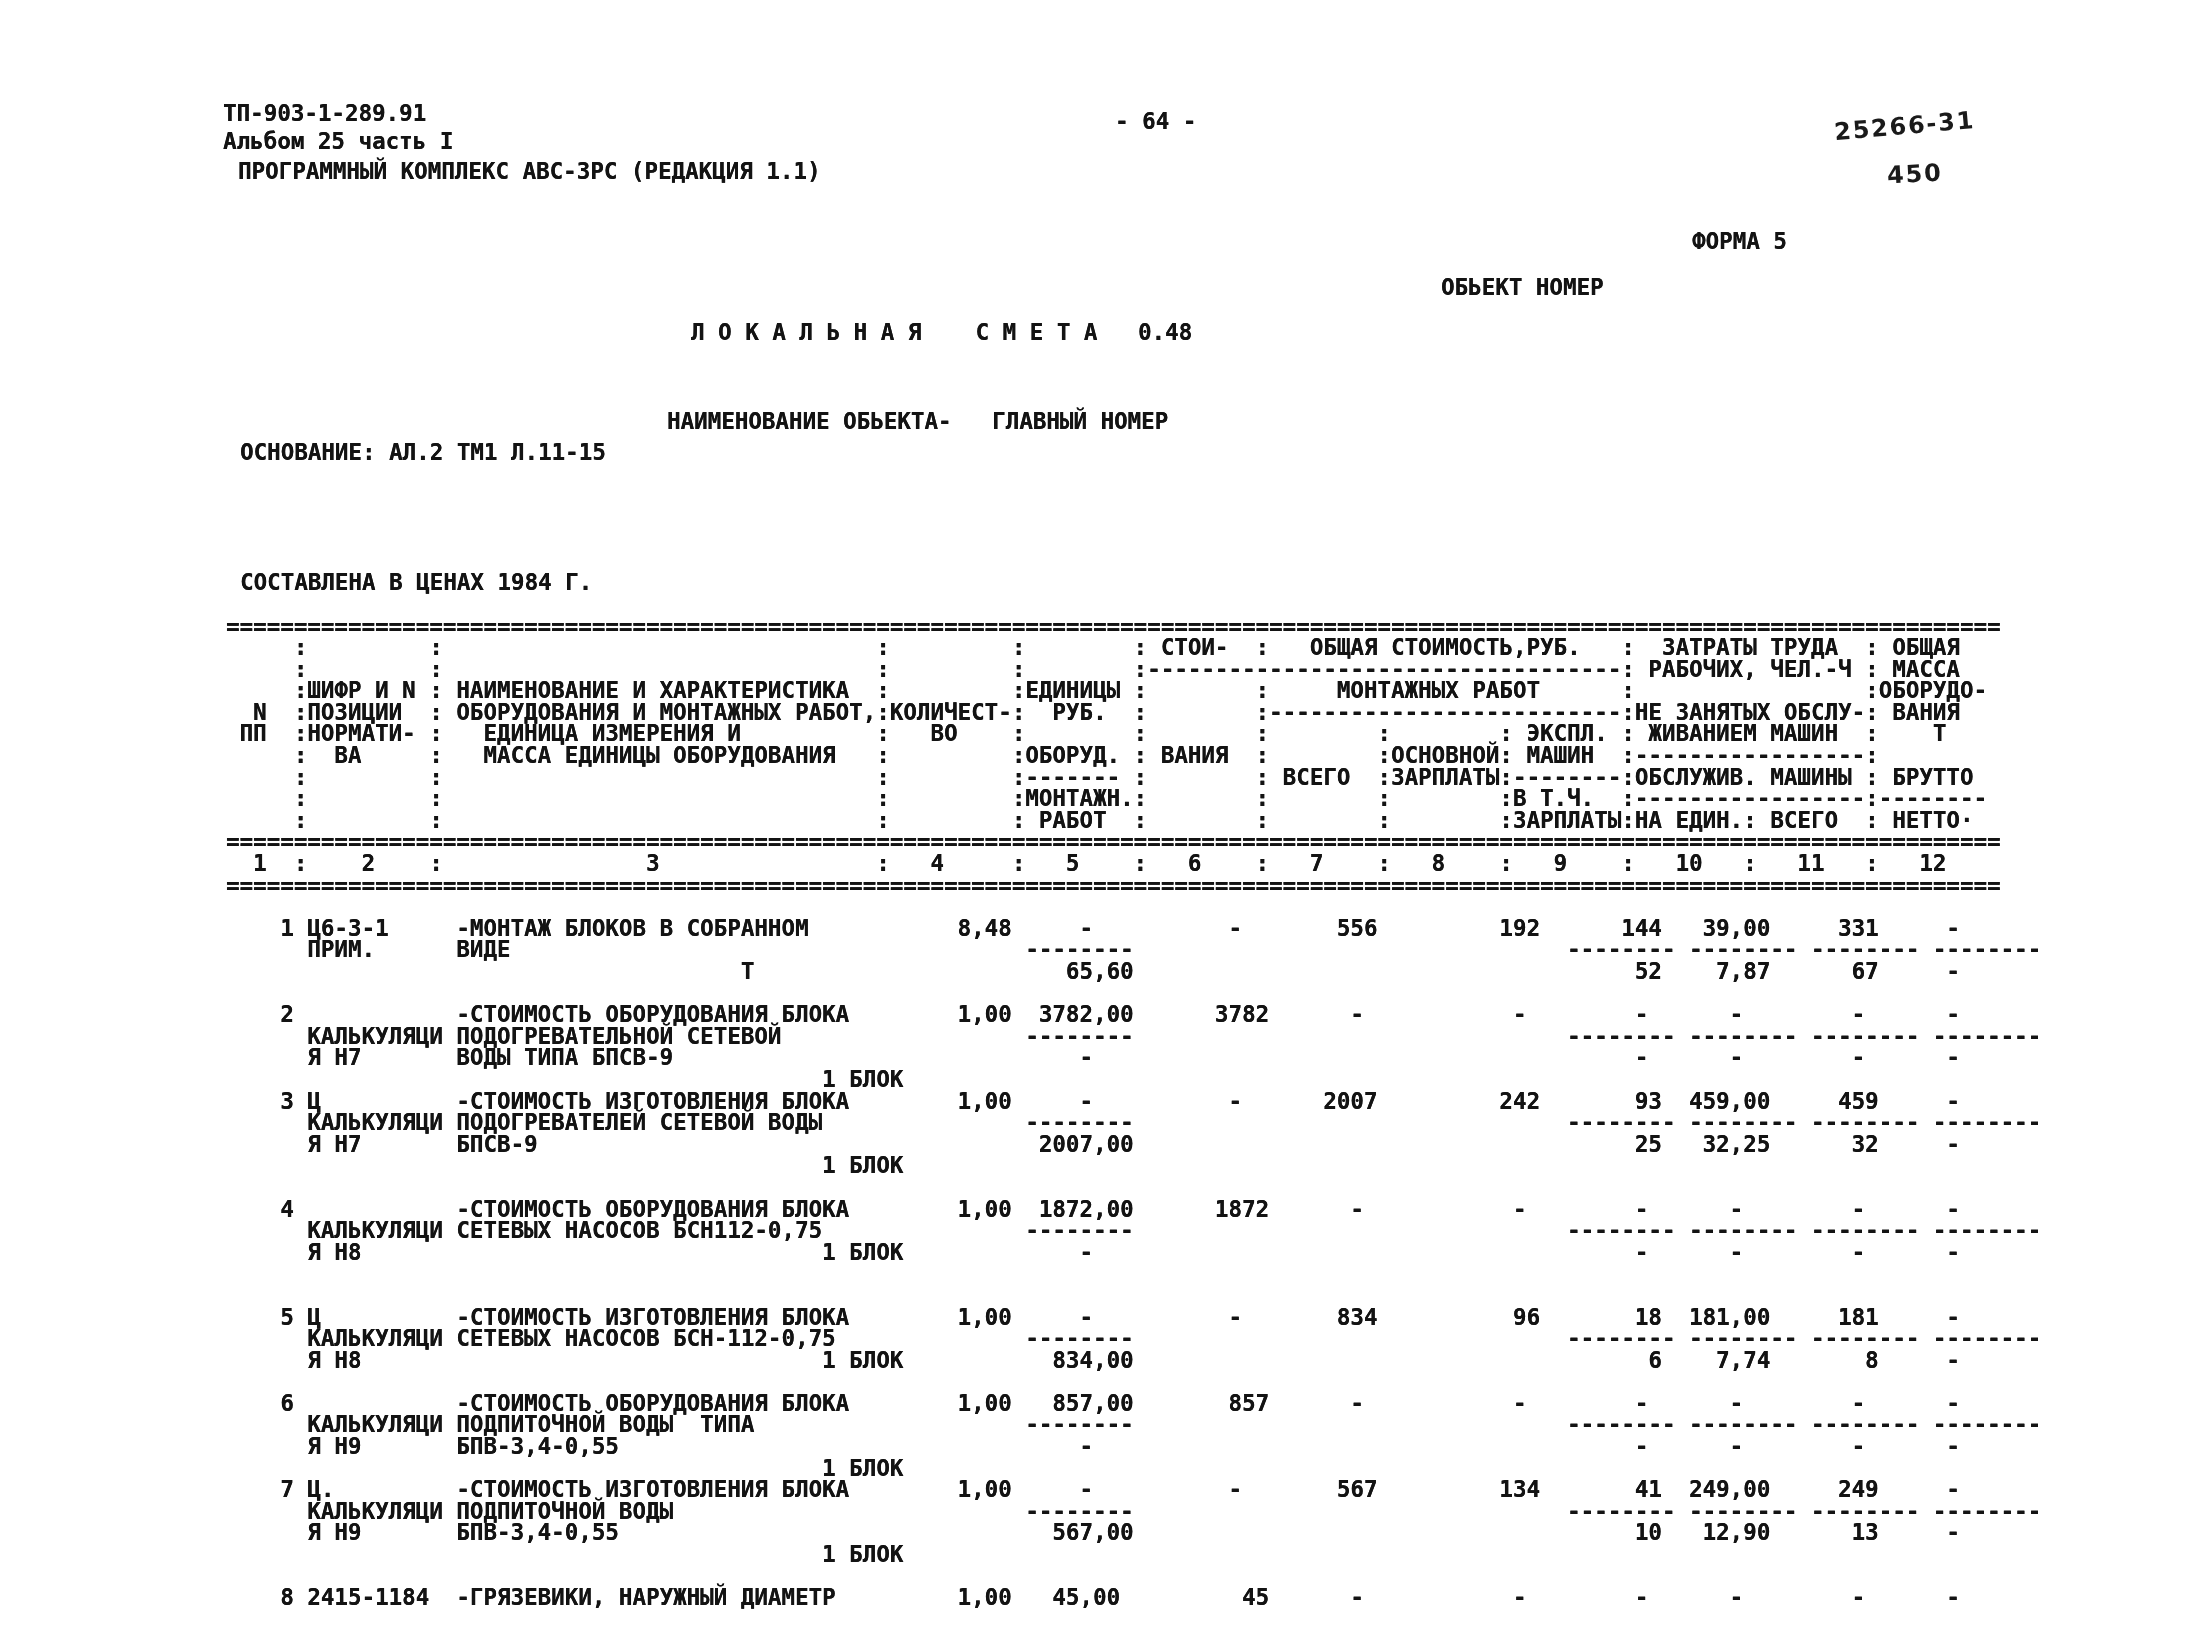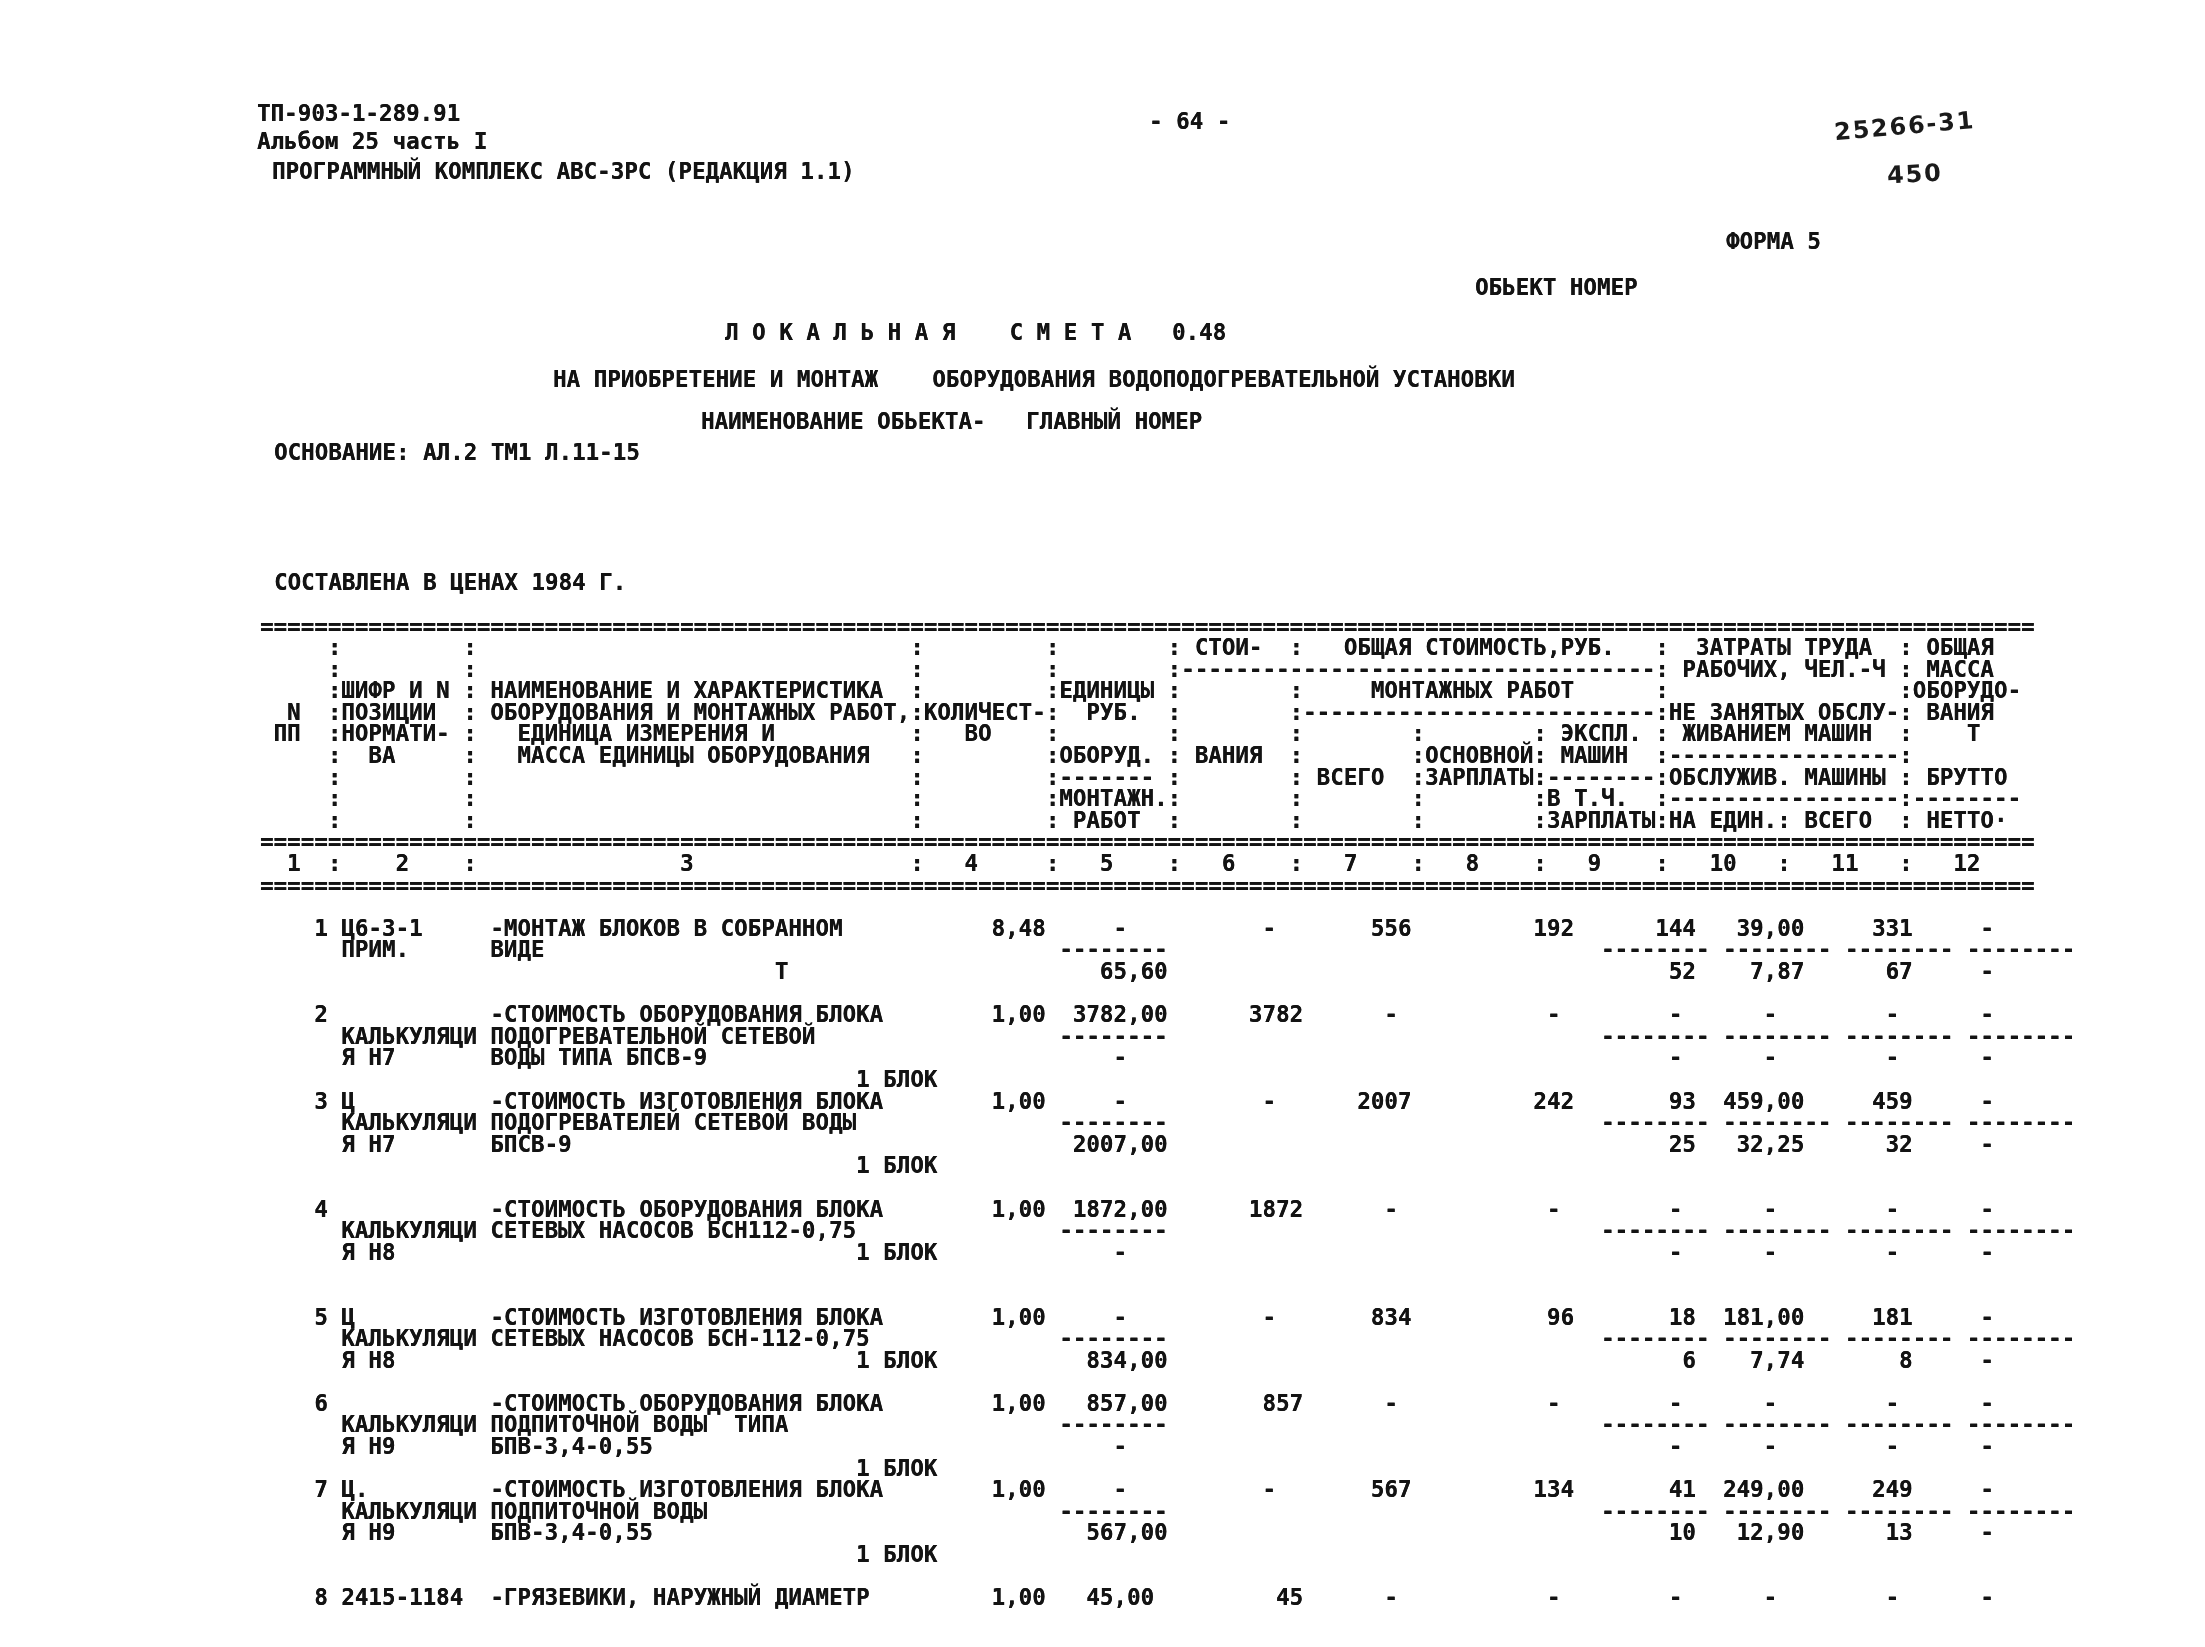--- a/index.html
+++ b/index.html
@@ -7,21 +7,20 @@
   .mono{
     position:absolute;
     font-family:"DejaVu Sans Mono",monospace;
     font-weight:700;
     font-size:22.5px;
     line-height:21.6px;
     color:#131313;
     white-space:pre;
     letter-spacing:0;
     text-shadow:0.2px 0 0 currentColor;
-    margin-left:34px;
   }
   .hw{
     position:absolute;
     font-family:"DejaVu Sans",sans-serif;
     font-weight:700;
     font-size:24px;
     color:#1a1a1a;
     letter-spacing:1.8px;
     white-space:pre;
   }
@@ -42,21 +41,20 @@
 
   <div class="mono" style="left:238px;top:161px;">ПРОГРАММНЫЙ КОМПЛЕКС АВС-3РС (РЕДАКЦИЯ 1.1)</div>
 
 
   <div class="mono" style="left:1692px;top:231px;">ФОРМА 5</div>
 
   <div class="mono" style="left:1441px;top:277px;">ОБЬЕКТ НОМЕР</div>
 
   <div class="mono" style="left:691px;top:322px;">Л О К А Л Ь Н А Я    С М Е Т А   0.48</div>
 
-  <div class="mono" style="left:519px;top:369px;">НА ПРИОБРЕТЕНИЕ И МОНТАЖ    ОБОРУДОВАНИЯ ВОДОПОДОГРЕВАТЕЛЬНОЙ УСТАНОВКИ</div>
 
   <div class="mono" style="left:667px;top:411px;">НАИМЕНОВАНИЕ ОБЬЕКТА-   ГЛАВНЫЙ НОМЕР</div>
 
   <div class="mono" style="left:240px;top:442px;">ОСНОВАНИЕ: АЛ.2 ТМ1 Л.11-15</div>
 
 
   <div class="mono" style="left:240px;top:572px;">СОСТАВЛЕНА В ЦЕНАХ 1984 Г.</div>
 
   <pre class="mono" style="left:226px;top:593px;line-height:21.6px;">===================================================================================================================================
      :         :                                :         :        : СТОИ-  :   ОБЩАЯ СТОИМОСТЬ,РУБ.   :  ЗАТРАТЫ ТРУДА  : ОБЩАЯ

